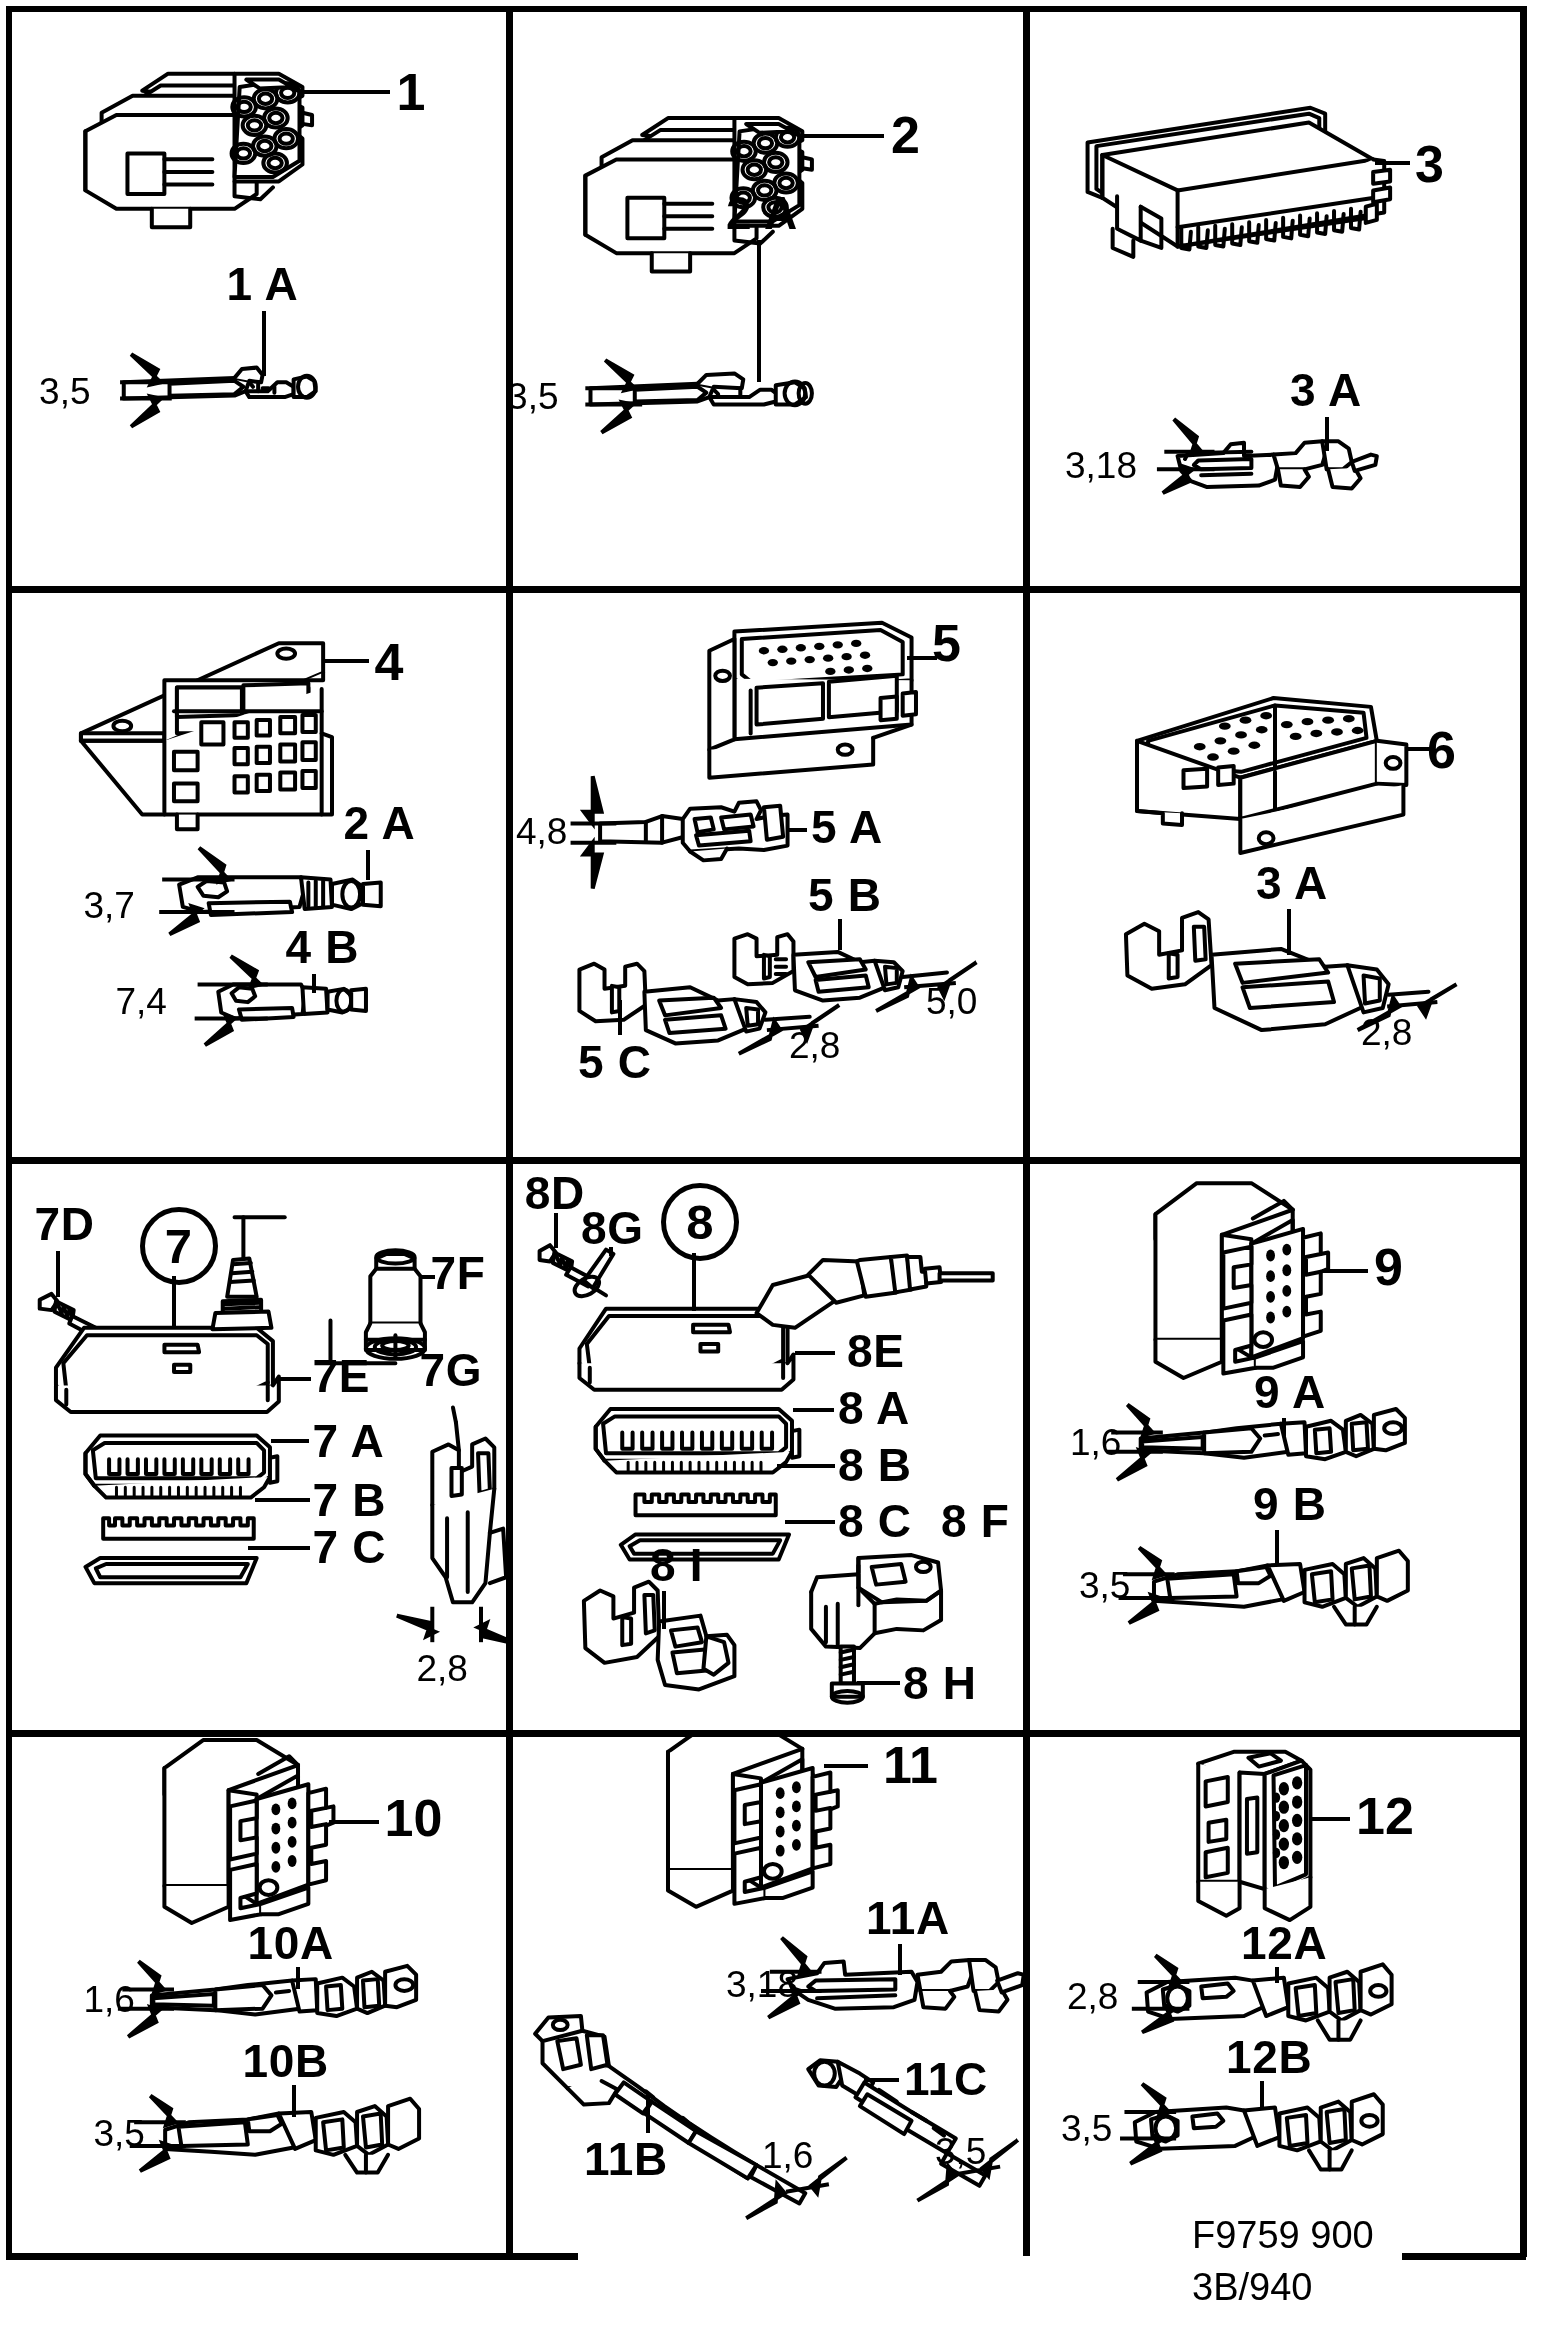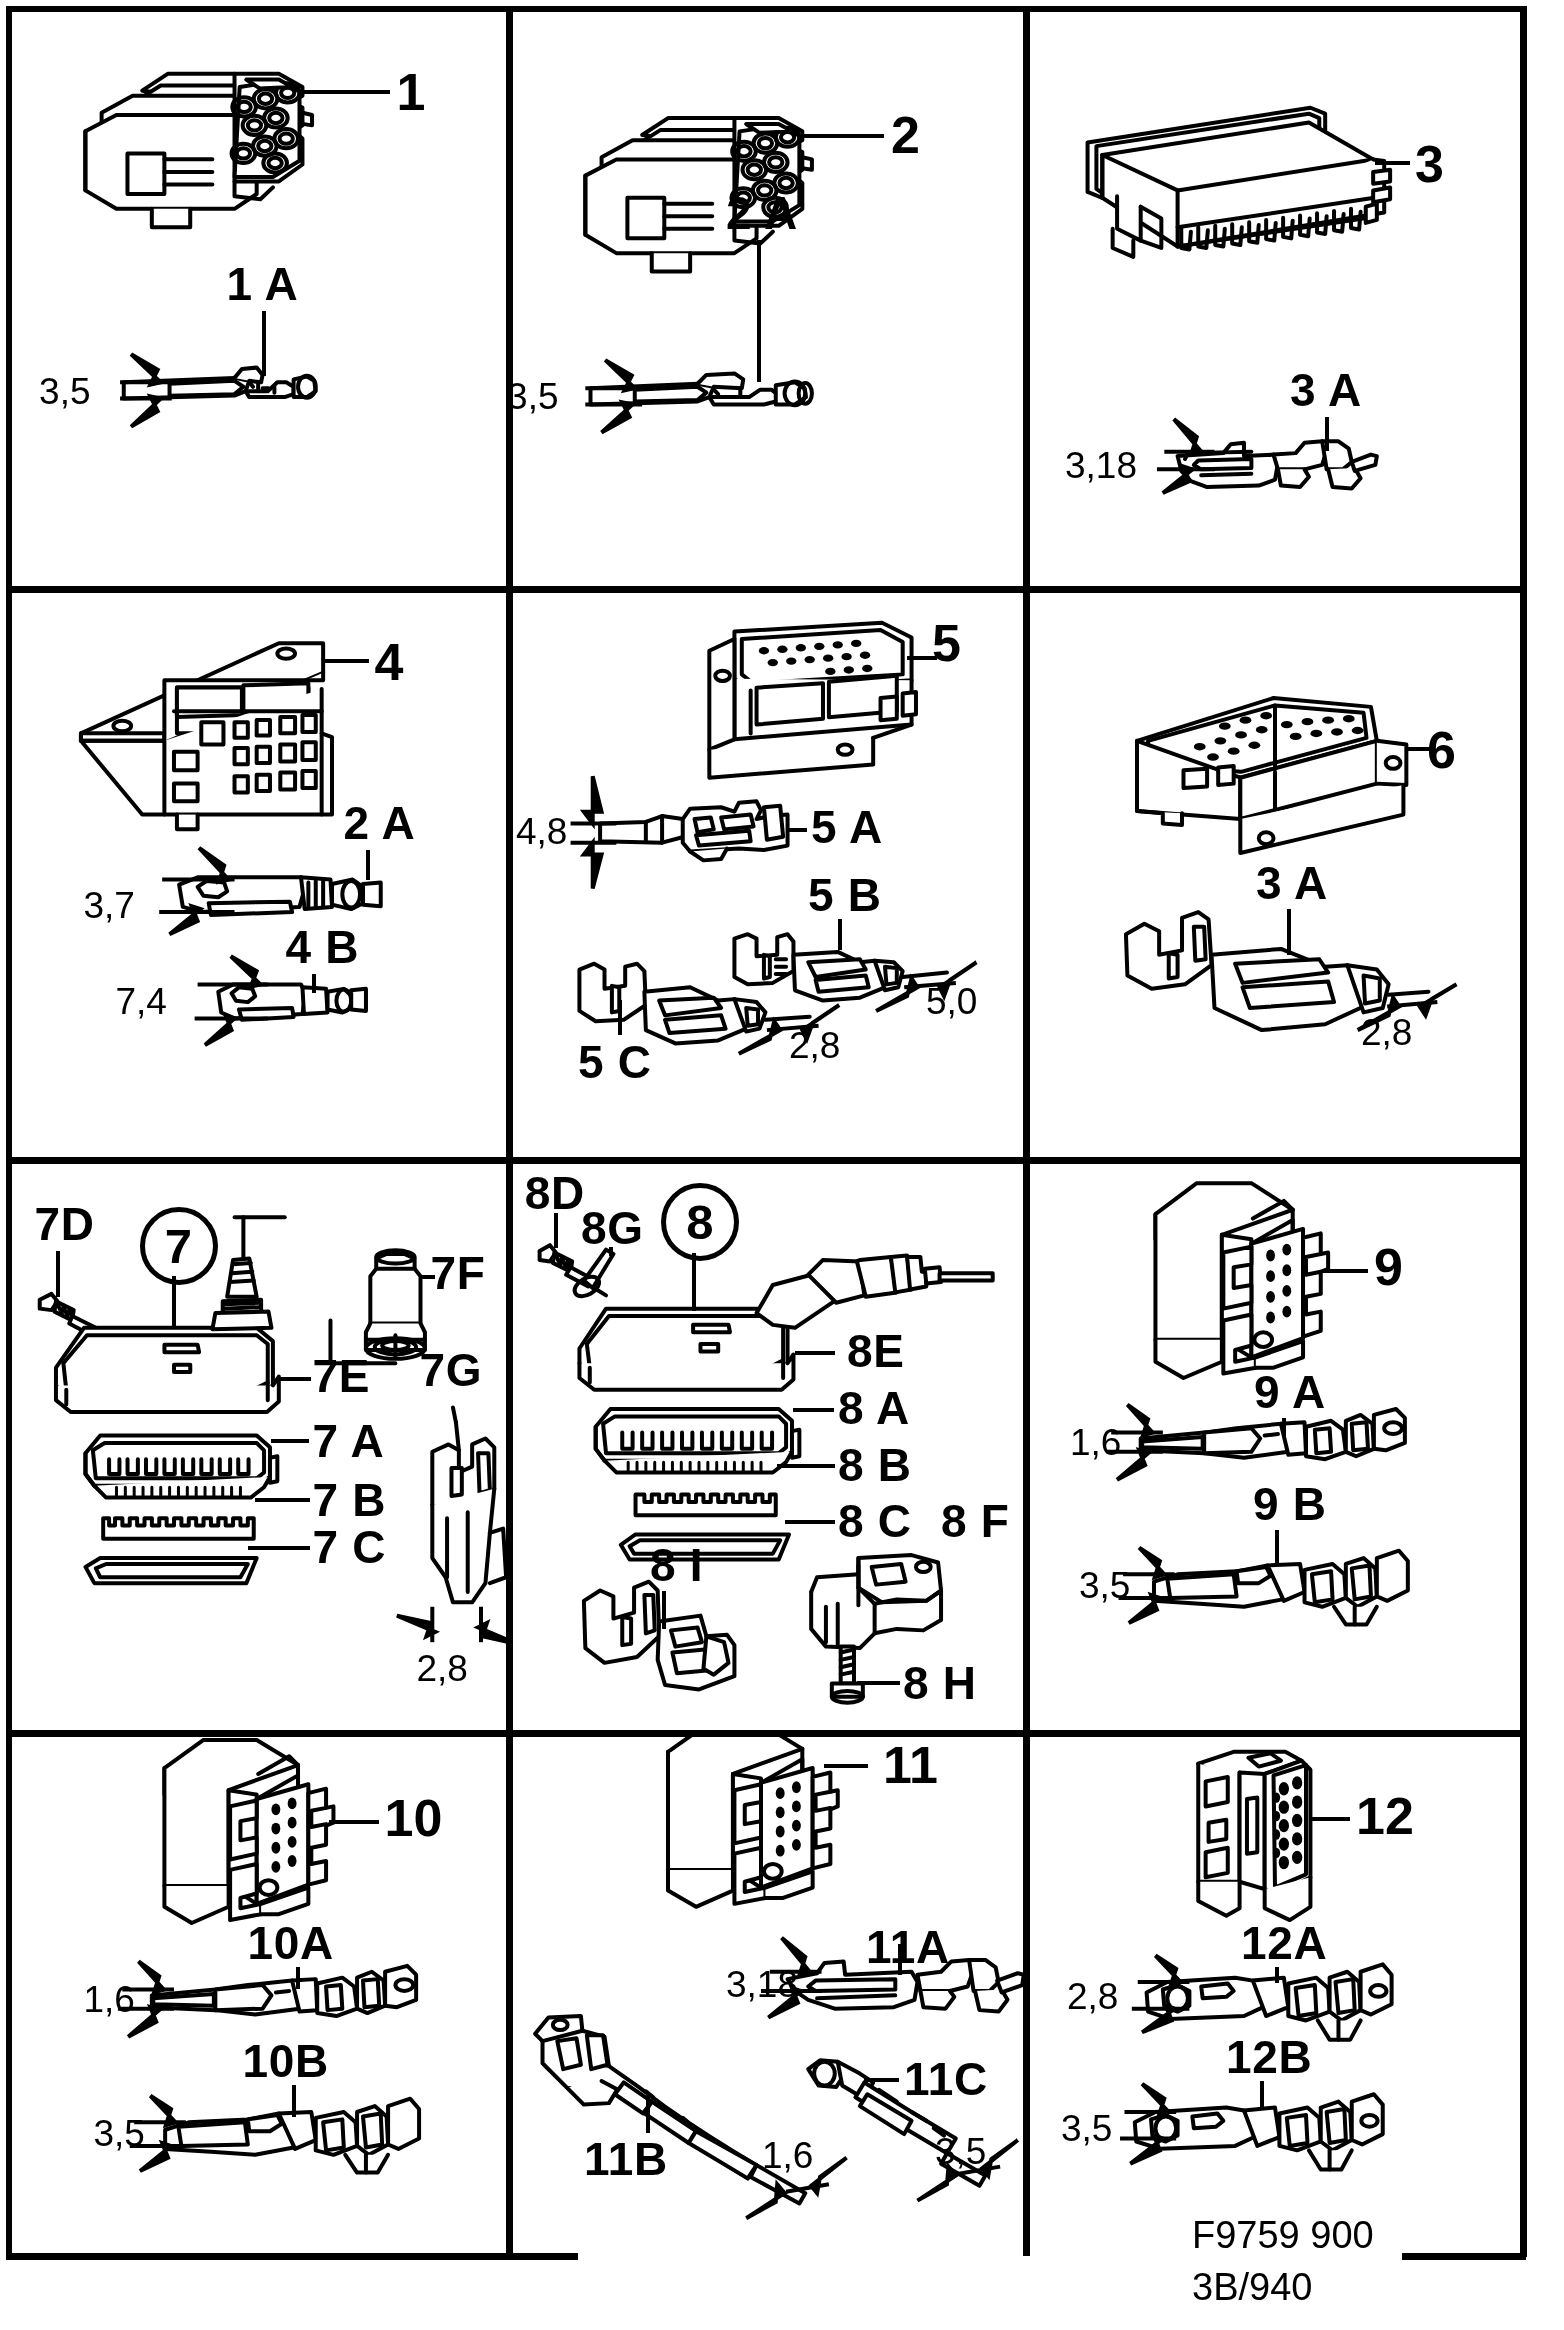--- a/index.html
+++ b/index.html
@@ -976,21 +976,21 @@
       <g fill="#000">
         <path d="M684 546 L636 584 L644 594 L648 572 Z"></path>
         <path d="M548 628 L600 594 L590 582 L588 606 Z"></path>
       </g>
       <line x1="602" y1="592" x2="660" y2="582"></line>
     </svg>
 
     <div class="lbl lbl-num" style="left:362px;top:1.5px;margin-left:8px;">11</div>
     <div class="leader leader-h" style="left:311px;top:26.6px;width:44px;"></div>
 
-    <div class="lbl lbl-sub" style="left:353px;top:158px;margin-top:29px;">11A</div>
+    <div class="lbl lbl-sub" style="left:353px;top:158px;">11A</div>
     <div class="leader leader-v" style="left:385px;top:207px;height:31px;"></div>
 
     <div class="lbl lbl-sub" style="left:71px;top:399px;">11B</div>
     <div class="leader leader-v" style="left:133px;top:356px;height:40px;"></div>
 
     <div class="lbl lbl-sub" style="left:391px;top:319px;">11C</div>
     <div class="leader leader-h" style="left:351px;top:341px;width:35px;"></div>
 
     <div class="dim" style="left:213px;top:229px;">3,18</div>
     <div class="dim" style="left:249px;top:400px;">1,6</div>

